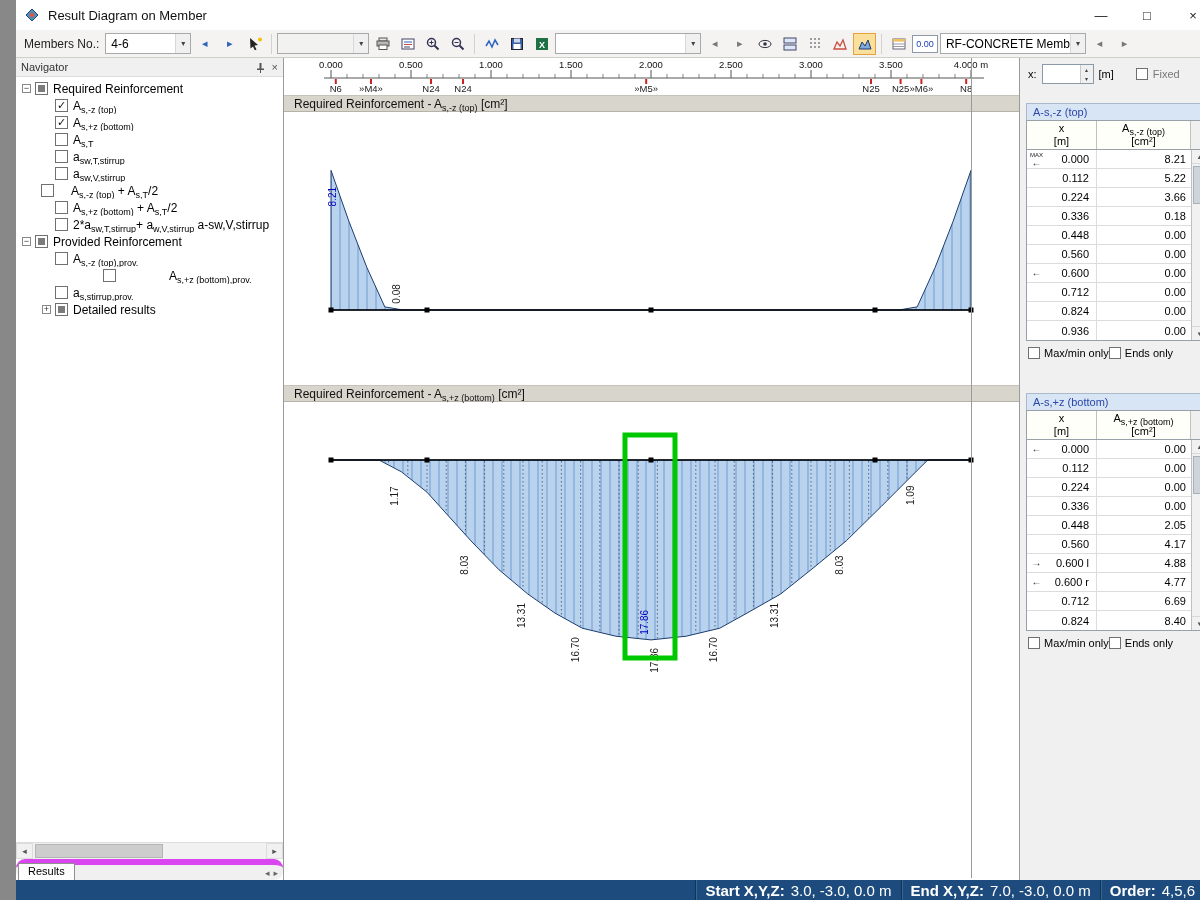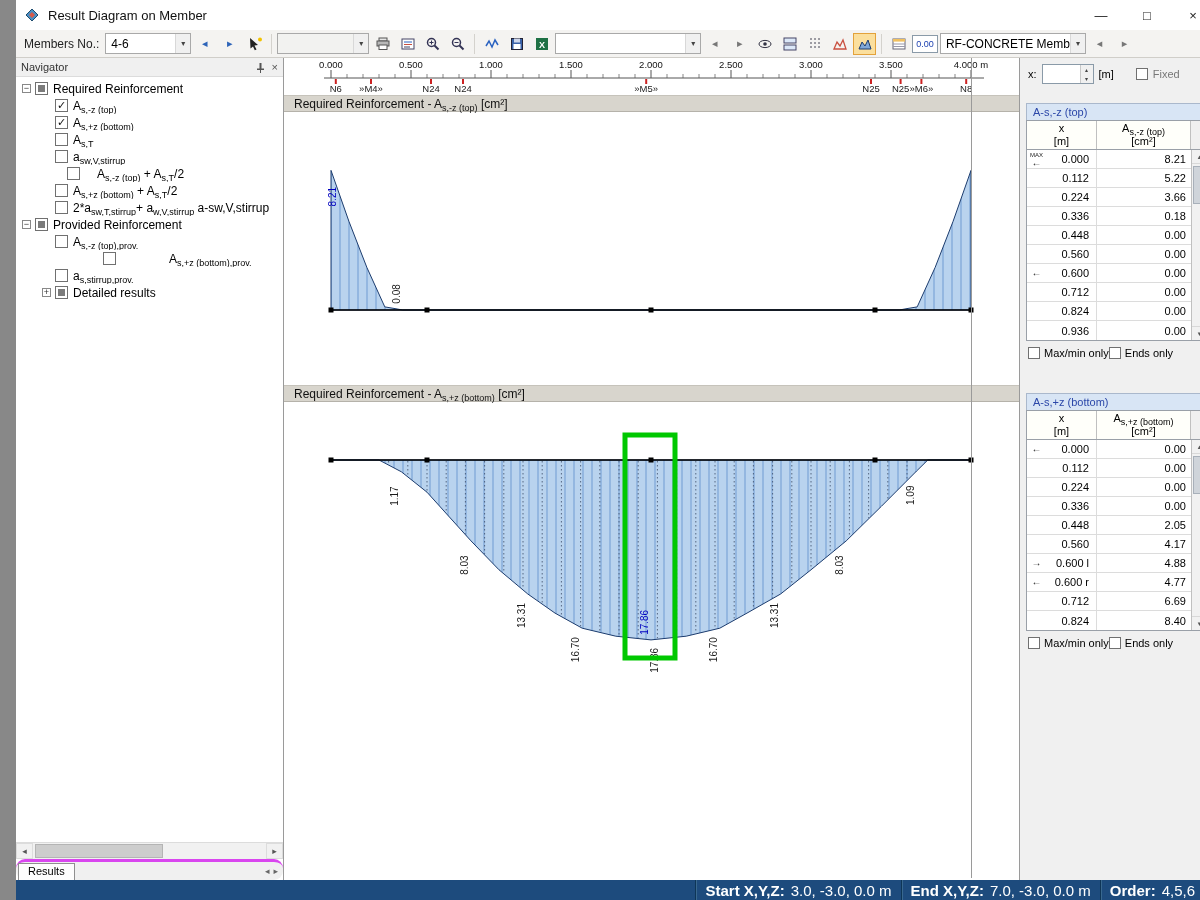--- a/index.html
+++ b/index.html
@@ -46,21 +46,21 @@
               text-align:center; margin-right:4px; flex:none; color:#333; }
   .ex-spacer { width:13px; flex:none; }
   .cbx { width:13px; height:13px; border:1px solid #707070; background:#fff; margin-right:5px; flex:none;
          position:relative; font-size:11px; line-height:11px; text-align:center; color:#111; }
   .cbx-fill { position:absolute; left:2px; top:2px; right:2px; bottom:2px; background:#7b7b7b; }
   .hscroll { height:17px; background:#f1f1f1; border-top:1px solid #dcdcdc; display:flex; flex:none; }
   .hs-btn { width:17px; display:flex; align-items:center; justify-content:center; font-size:9px; color:#555;
             background:#f1f1f1; border:1px solid #dcdcdc; }
   .hs-track { flex:1; position:relative; }
   .hs-thumb { position:absolute; left:2px; top:1px; bottom:1px; width:128px; background:#cdcdcd; border:1px solid #b4b4b4; }
-  .navtabs { height:21px; background:#f0f0f0; border-top:3px solid #d946ef; display:flex; align-items:flex-end;
+  .navtabs { height:21px; background:#f0f0f0; border-top:6px solid #d946ef; display:flex; align-items:flex-end;
              padding-left:2px; flex:none;border-radius:9px; }
   .navtab { height:17px; background:#fdfdfd; border:1px solid #8f8f8f; border-bottom:none; font-size:11px;
             padding:1px 9px 0; }
   .navtab-arrows { margin-left:auto; display:flex; gap:4px; padding-right:5px; font-size:9px; color:#666; align-self:center; }
 
   
   .main { width:736px; position:relative; background:#fff; border-right:1px solid #9a9a9a; }
   .chart-header { position:absolute; left:0; width:100%; height:17px; background:#d8d5cd;
                   border-top:1px solid #c6c3bb; border-bottom:1px solid #b5b2aa; font-size:12px;
                   display:flex; align-items:center; padding-left:10px; color:#111; }
@@ -289,23 +289,28 @@
             <span class="tree-label"><span>A</span><sub>s,+z (bottom)</sub></span>
           </div>
           <div class="tree-row" style="padding-left: 26px;">
             <span class="ex-spacer"></span>
             <span class="cbx"></span>
             <span class="tree-label"><span>A</span><sub>s,T</sub></span>
           </div>
           <div class="tree-row" style="padding-left: 26px;">
             <span class="ex-spacer"></span>
             <span class="cbx"></span>
+            <span class="tree-label"><span>a</span><sub>sw,T,stirrup</sub></span>
+          </div>
+          <div class="tree-row" style="padding-left: 26px;">
+            <span class="ex-spacer"></span>
+            <span class="cbx"></span>
             <span class="tree-label"><span>a</span><sub>sw,V,stirrup</sub></span>
           </div>
-          <div class="tree-row" style="padding-left: 26px; gap: 12px;">
+          <div class="tree-row" style=" gap: 12px;">
             <span class="ex-spacer"></span>
             <span class="cbx"></span>
             <span class="tree-label"><span>A</span><sub>s,-z (top)</sub><span> + A</span><sub>s,T</sub><span>/2</span></span>
           </div>
           <div class="tree-row" style="padding-left: 26px;">
             <span class="ex-spacer"></span>
             <span class="cbx"></span>
             <span class="tree-label"><span>A</span><sub>s,+z (bottom)</sub><span> + A</span><sub>s,T</sub><span>/2</span></span>
           </div>
           <div class="tree-row" style="padding-left: 26px;">

